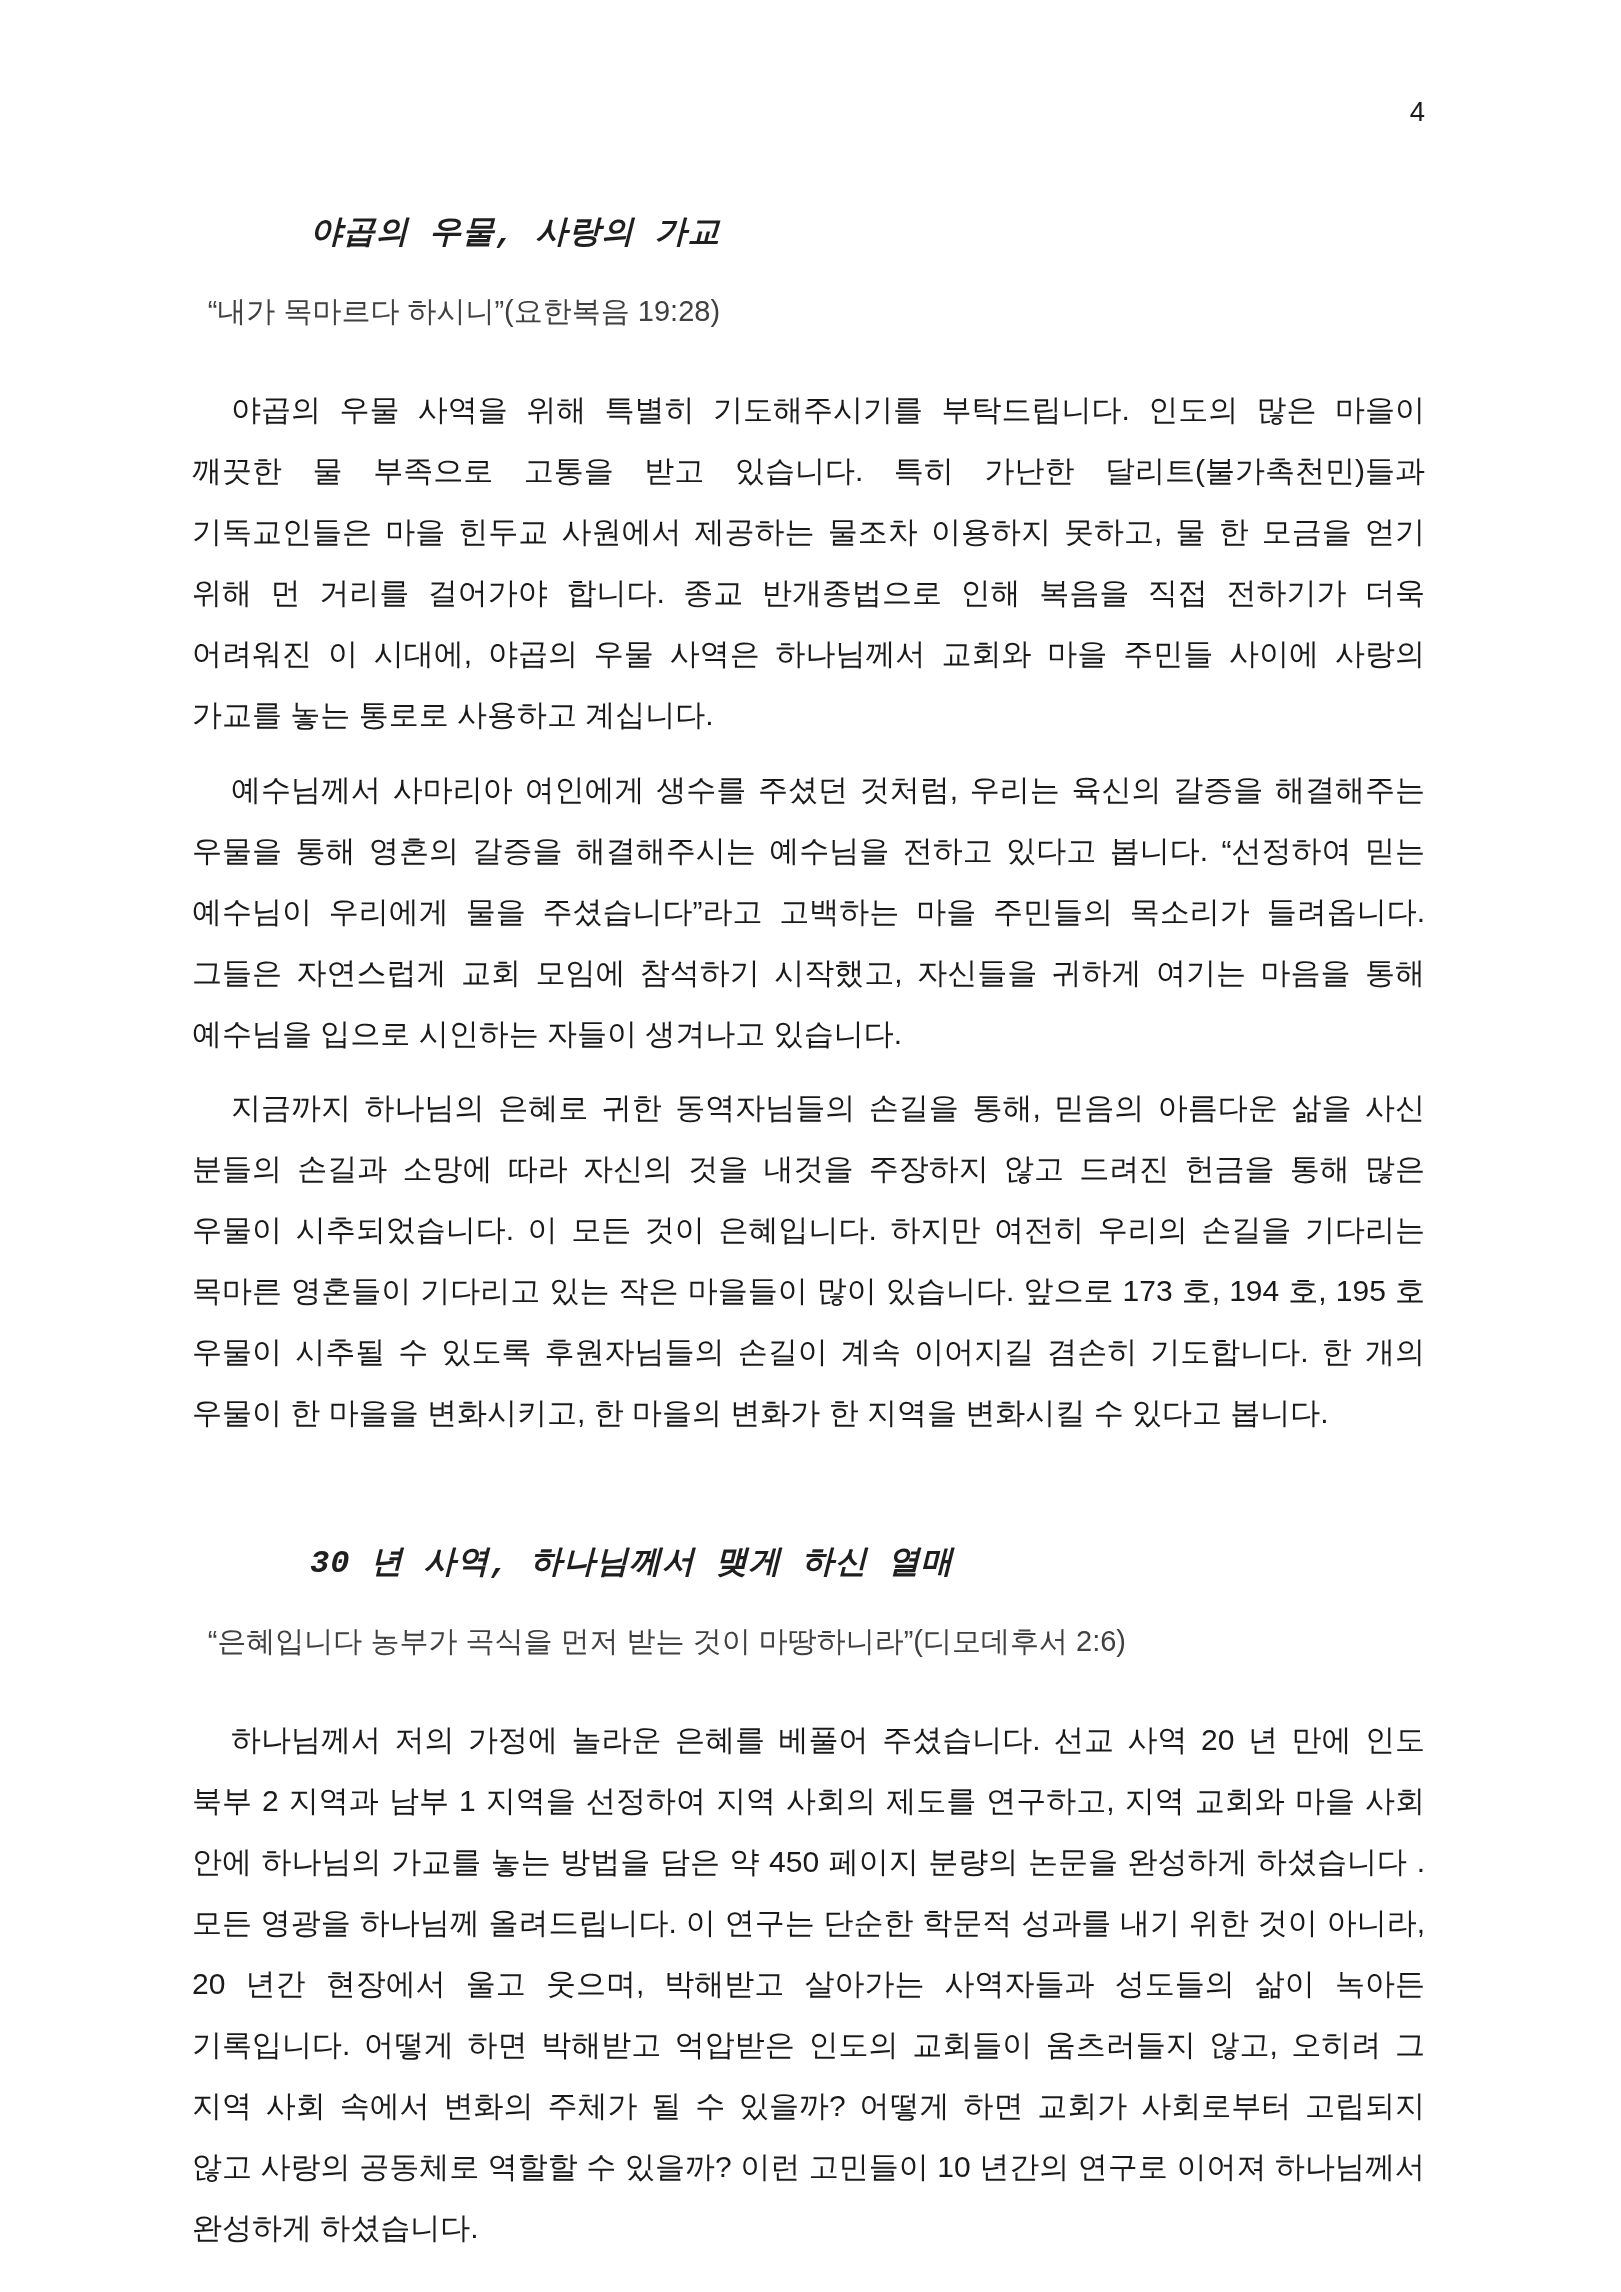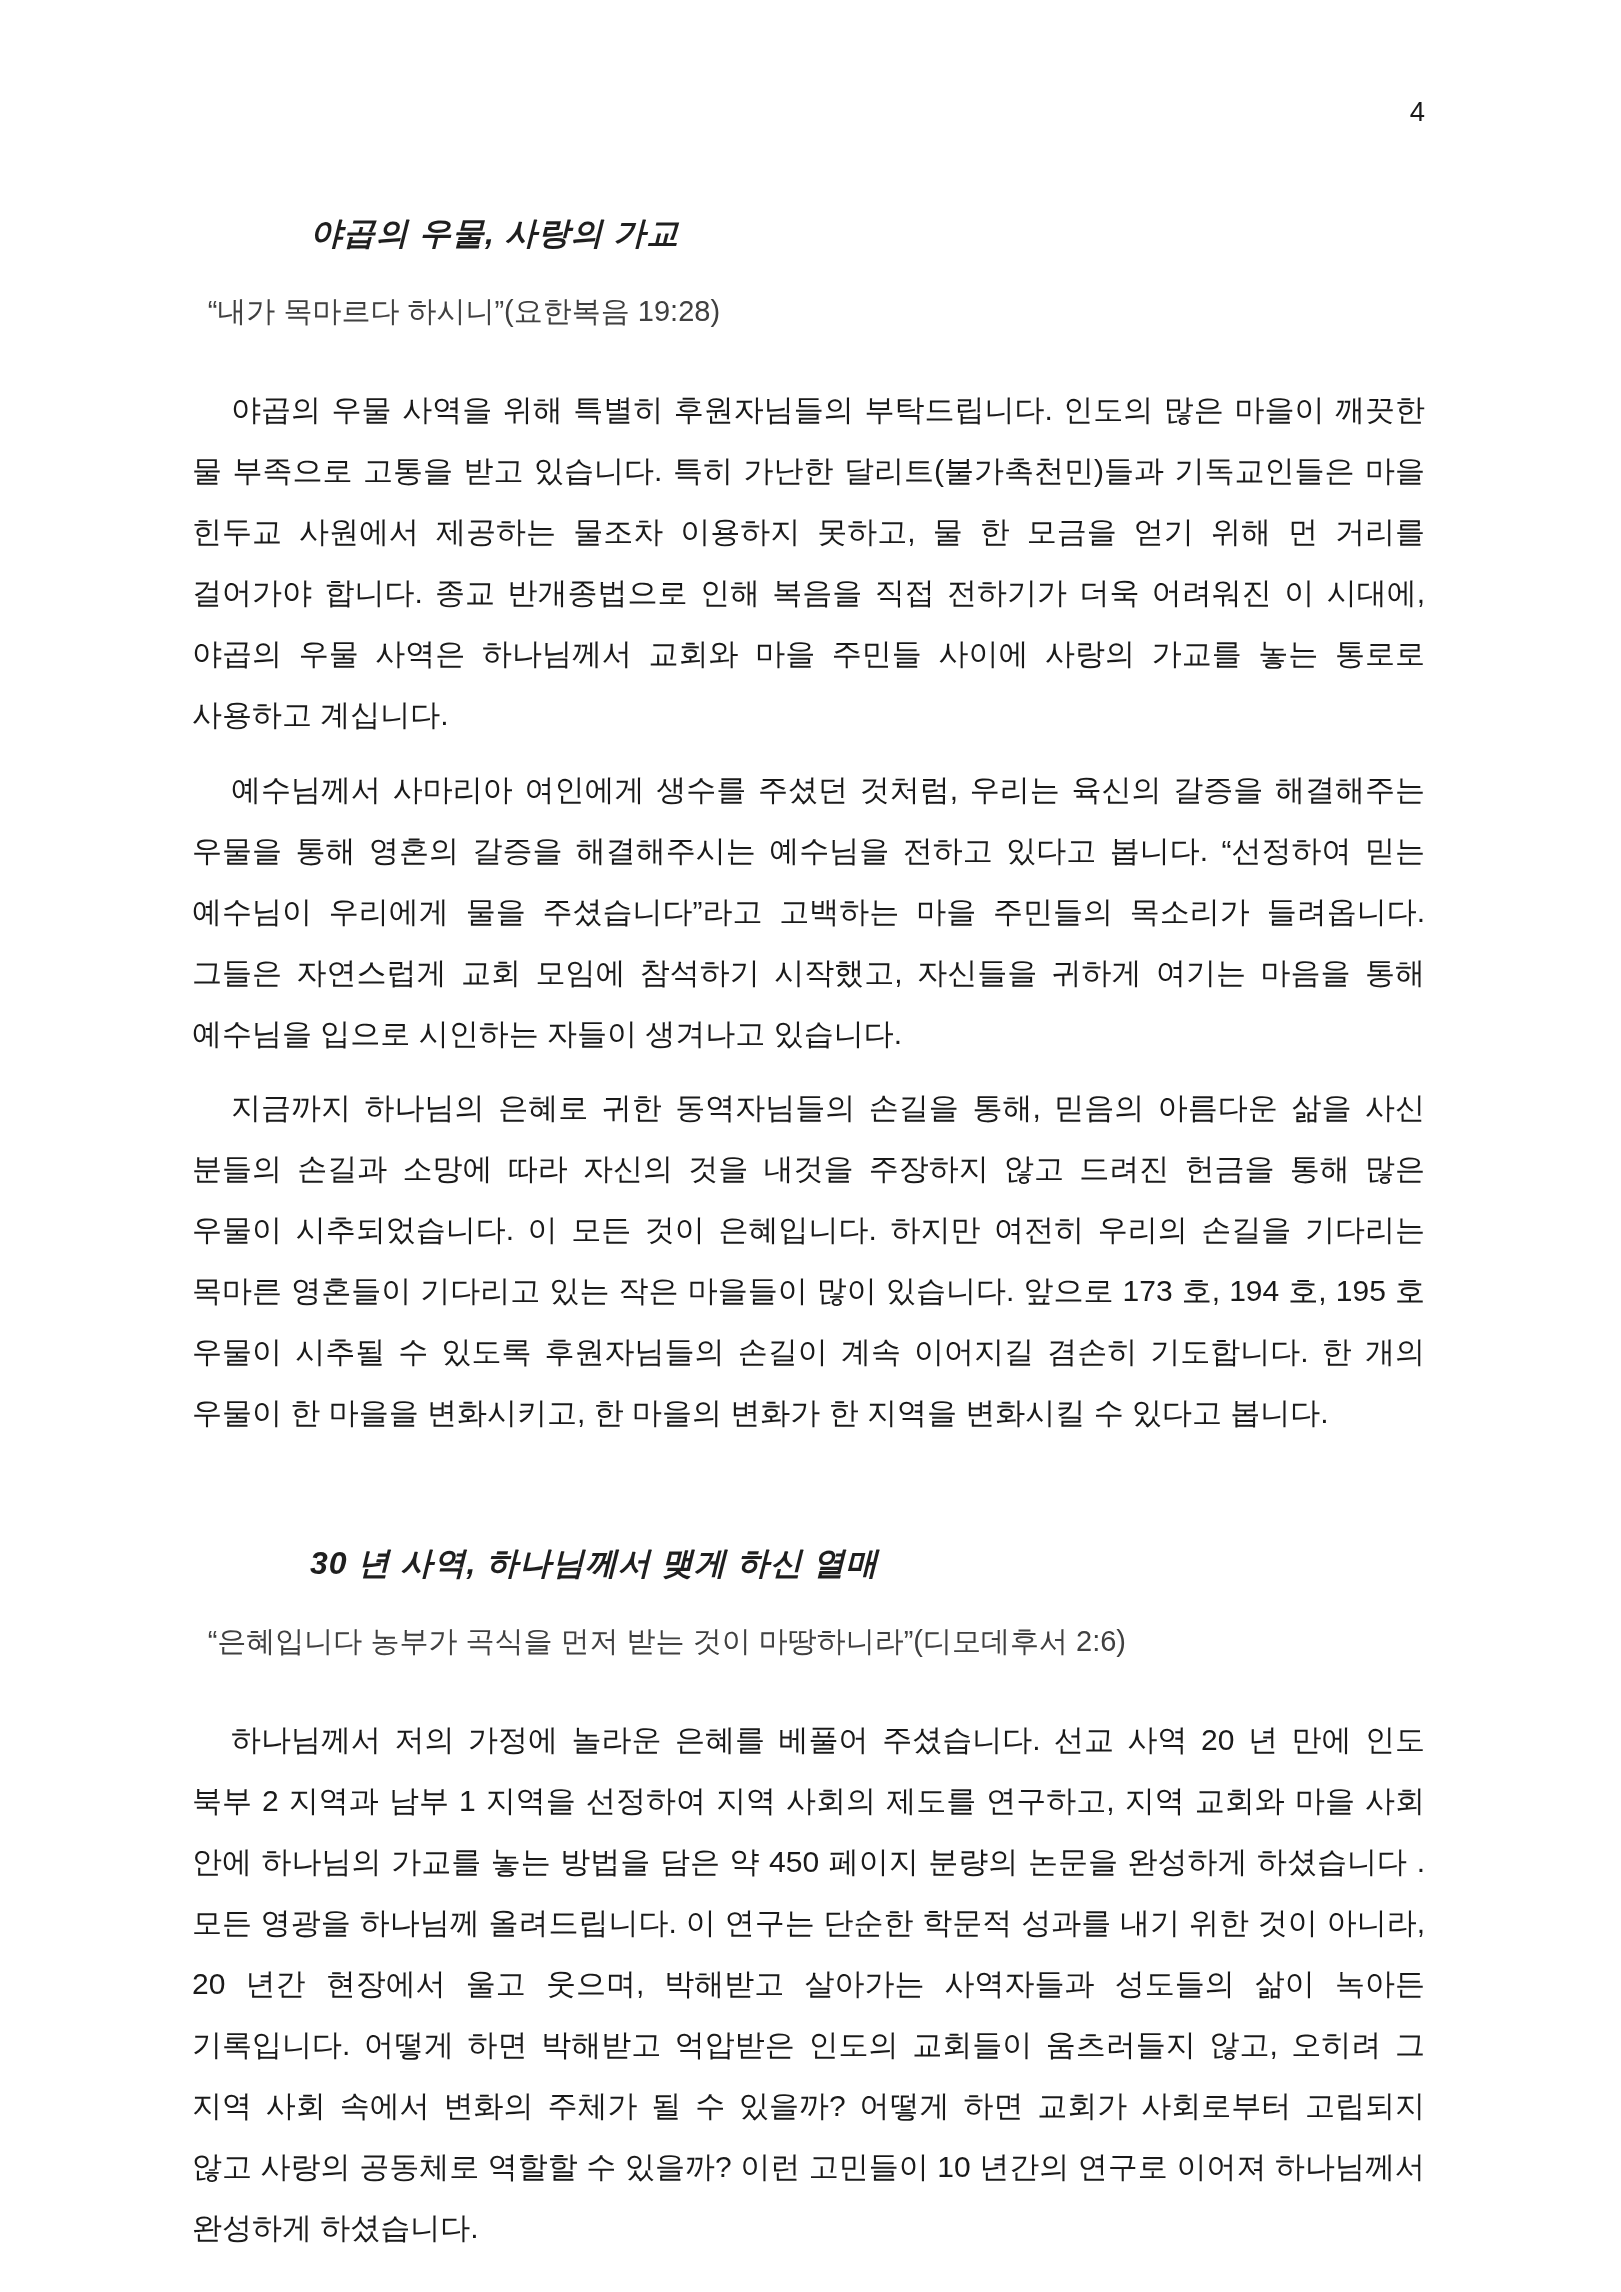--- a/index.html
+++ b/index.html
@@ -30,20 +30,21 @@
     color: #1a1a1a;
   }
   .section-heading {
     margin: 0;
     font-size: 32px;
     font-weight: 700;
     font-style: italic;
     line-height: 45px;
     color: #1f1f1f;
     letter-spacing: 1px;
+    font-family: Liberation Mono, monospace;
   }
   .heading-first {
     margin-top: 82px;
     margin-left: 118px;
   }
   .heading-second {
     margin-top: 98px;
     margin-left: 118px;
   }
   .verse {
@@ -70,21 +71,21 @@
 
 <div class="page">
   <div class="content">
 
     <div class="page-number">4</div>
 
     <h1 class="section-heading heading-first">야곱의 우물, 사랑의 가교</h1>
 
     <p class="verse">“내가 목마르다 하시니”(요한복음 19:28)</p>
 
-    <p class="para">야곱의 우물 사역을 위해 특별히 후원자님들의 부탁드립니다. 인도의 많은 마을이 깨끗한 물 부족으로 고통을 받고 있습니다. 특히 가난한 달리트(불가촉천민)들과 기독교인들은 마을 힌두교 사원에서 제공하는 물조차 이용하지 못하고, 물 한 모금을 얻기 위해 먼 거리를 걸어가야 합니다. 종교 반개종법으로 인해 복음을 직접 전하기가 더욱 어려워진 이 시대에, 야곱의 우물 사역은 하나님께서 교회와 마을 주민들 사이에 사랑의 가교를 놓는 통로로 사용하고 계십니다.</p>
+    <p class="para">야곱의 우물 사역을 위해 특별히 기도해주시기를 부탁드립니다. 인도의 많은 마을이 깨끗한 물 부족으로 고통을 받고 있습니다. 특히 가난한 달리트(불가촉천민)들과 기독교인들은 마을 힌두교 사원에서 제공하는 물조차 이용하지 못하고, 물 한 모금을 얻기 위해 먼 거리를 걸어가야 합니다. 종교 반개종법으로 인해 복음을 직접 전하기가 더욱 어려워진 이 시대에, 야곱의 우물 사역은 하나님께서 교회와 마을 주민들 사이에 사랑의 가교를 놓는 통로로 사용하고 계십니다.</p>
 
     <p class="para">예수님께서 사마리아 여인에게 생수를 주셨던 것처럼, 우리는 육신의 갈증을 해결해주는 우물을 통해 영혼의 갈증을 해결해주시는 예수님을 전하고 있다고 봅니다. “선정하여 믿는 예수님이 우리에게 물을 주셨습니다”라고 고백하는 마을 주민들의 목소리가 들려옵니다. 그들은 자연스럽게 교회 모임에 참석하기 시작했고, 자신들을 귀하게 여기는 마음을 통해 예수님을 입으로 시인하는 자들이 생겨나고 있습니다.</p>
 
     <p class="para">지금까지 하나님의 은혜로 귀한 동역자님들의 손길을 통해, 믿음의 아름다운 삶을 사신 분들의 손길과 소망에 따라 자신의 것을 내것을 주장하지 않고 드려진 헌금을 통해 많은 우물이 시추되었습니다. 이 모든 것이 은혜입니다. 하지만 여전히 우리의 손길을 기다리는 목마른 영혼들이 기다리고 있는 작은 마을들이 많이 있습니다. 앞으로 173 호, 194 호, 195 호 우물이 시추될 수 있도록 후원자님들의 손길이 계속 이어지길 겸손히 기도합니다. 한 개의 우물이 한 마을을 변화시키고, 한 마을의 변화가 한 지역을 변화시킬 수 있다고 봅니다.</p>
 
     <h1 class="section-heading heading-second">30 년 사역, 하나님께서 맺게 하신 열매</h1>
 
     <p class="verse">“은혜입니다 농부가 곡식을 먼저 받는 것이 마땅하니라”(디모데후서 2:6)</p>
 
     <p class="para">하나님께서 저의 가정에 놀라운 은혜를 베풀어 주셨습니다. 선교 사역 20 년 만에 인도 북부 2 지역과 남부 1 지역을 선정하여 지역 사회의 제도를 연구하고, 지역 교회와 마을 사회 안에 하나님의 가교를 놓는 방법을 담은 약 450 페이지 분량의 논문을 완성하게 하셨습니다 .모든 영광을 하나님께 올려드립니다. 이 연구는 단순한 학문적 성과를 내기 위한 것이 아니라, 20 년간 현장에서 울고 웃으며, 박해받고 살아가는 사역자들과 성도들의 삶이 녹아든 기록입니다. 어떻게 하면 박해받고 억압받은 인도의 교회들이 움츠러들지 않고, 오히려 그 지역 사회 속에서 변화의 주체가 될 수 있을까? 어떻게 하면 교회가 사회로부터 고립되지 않고 사랑의 공동체로 역할할 수 있을까? 이런 고민들이 10 년간의 연구로 이어져 하나님께서 완성하게 하셨습니다.</p>

